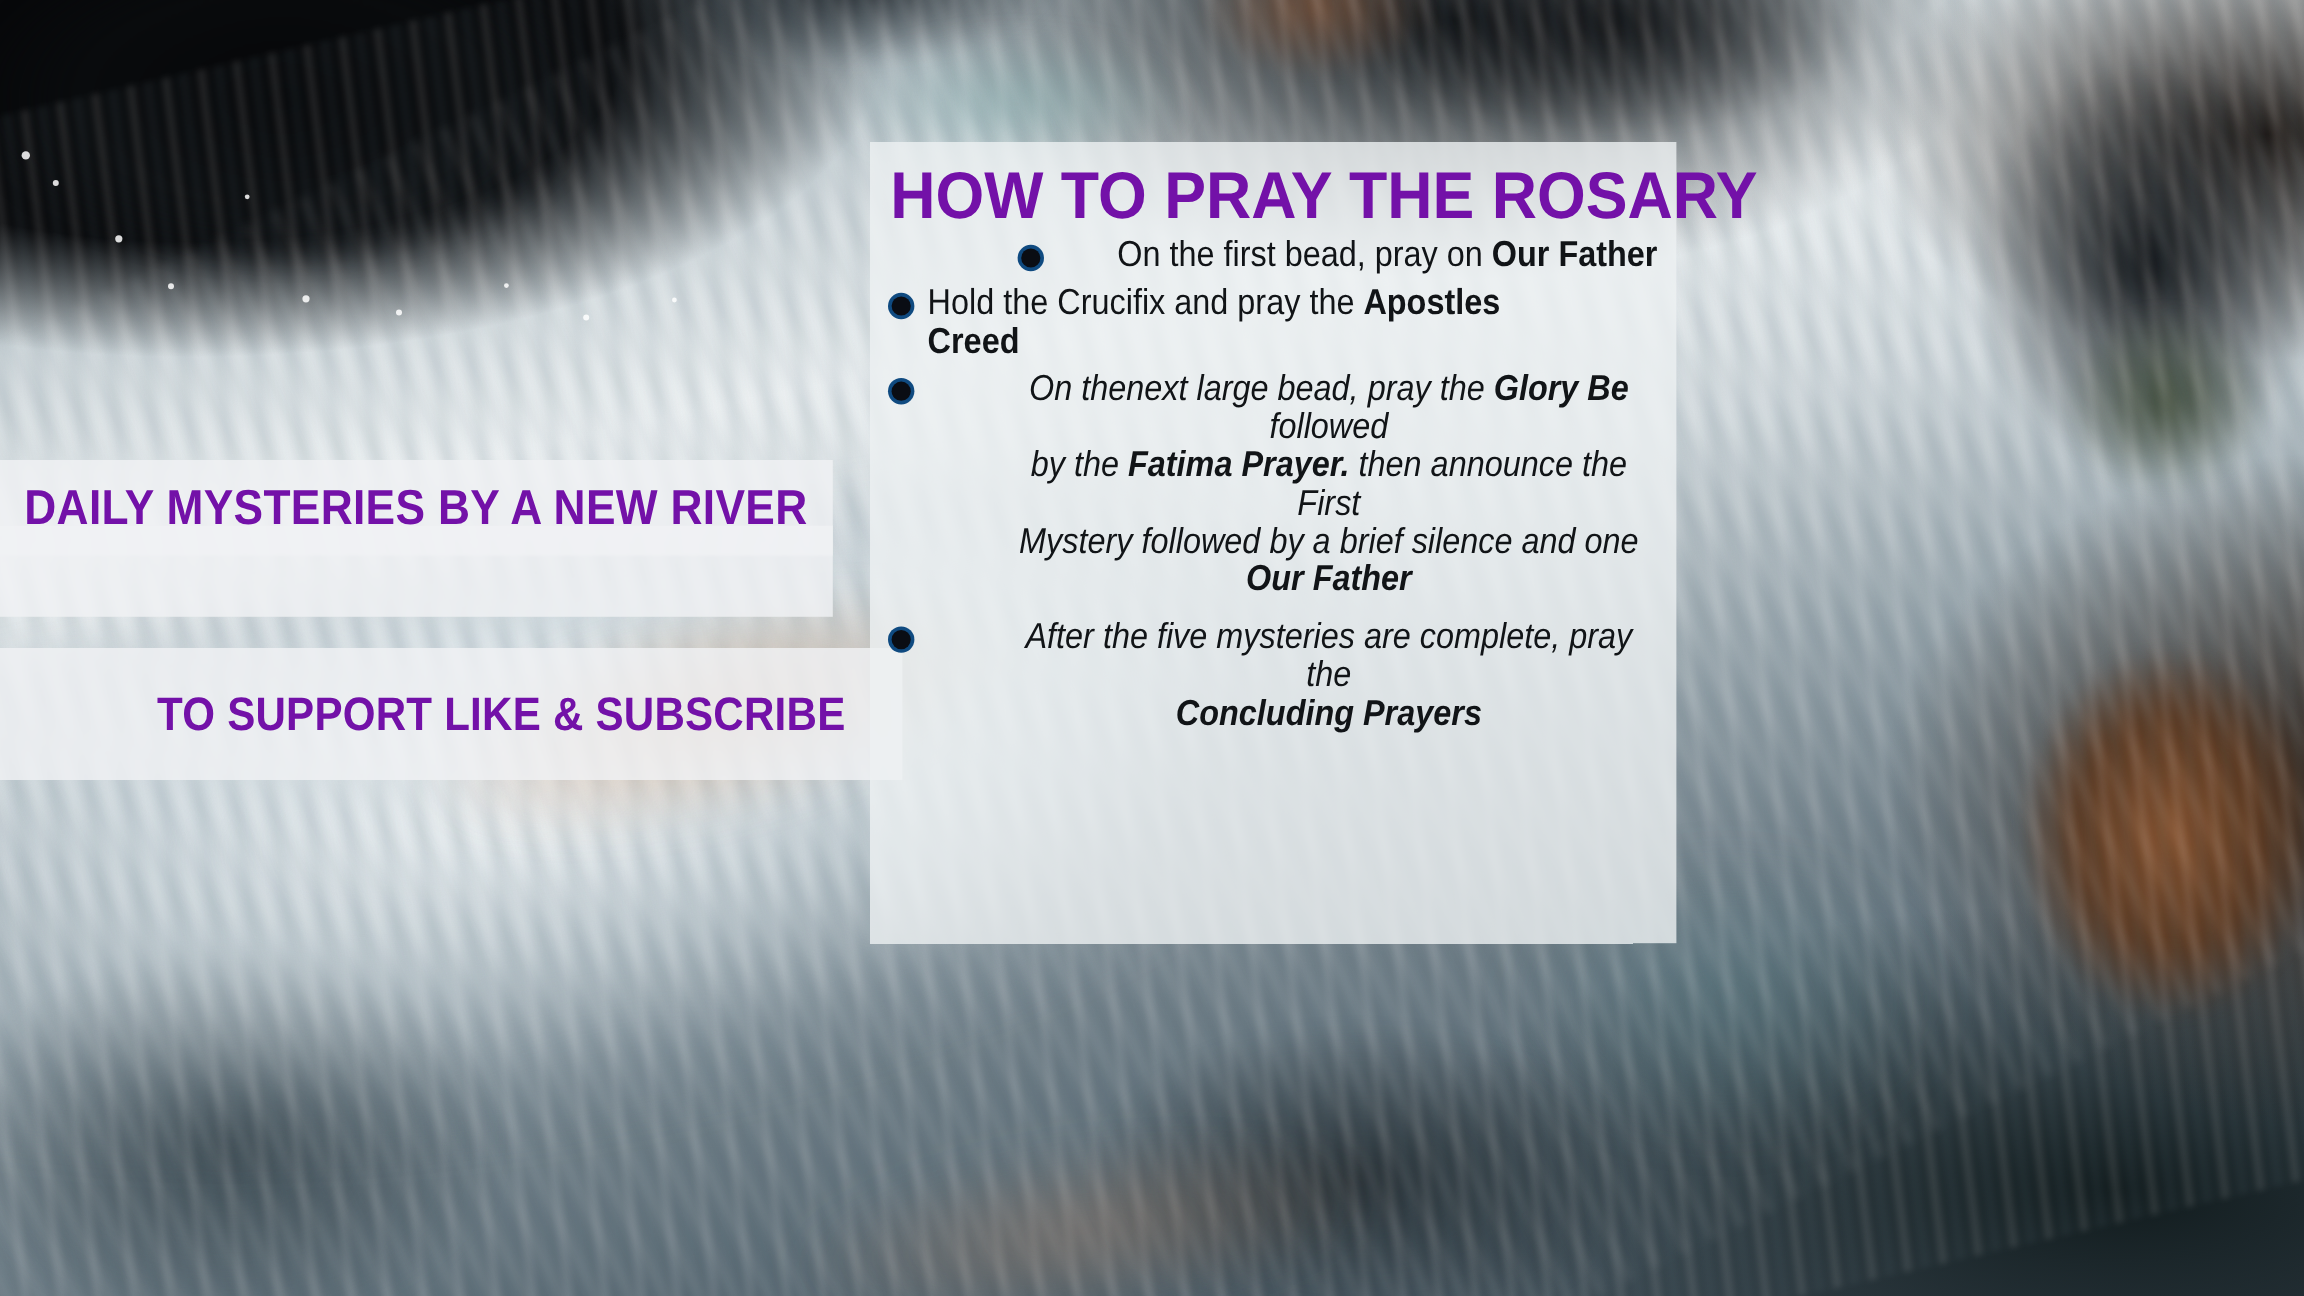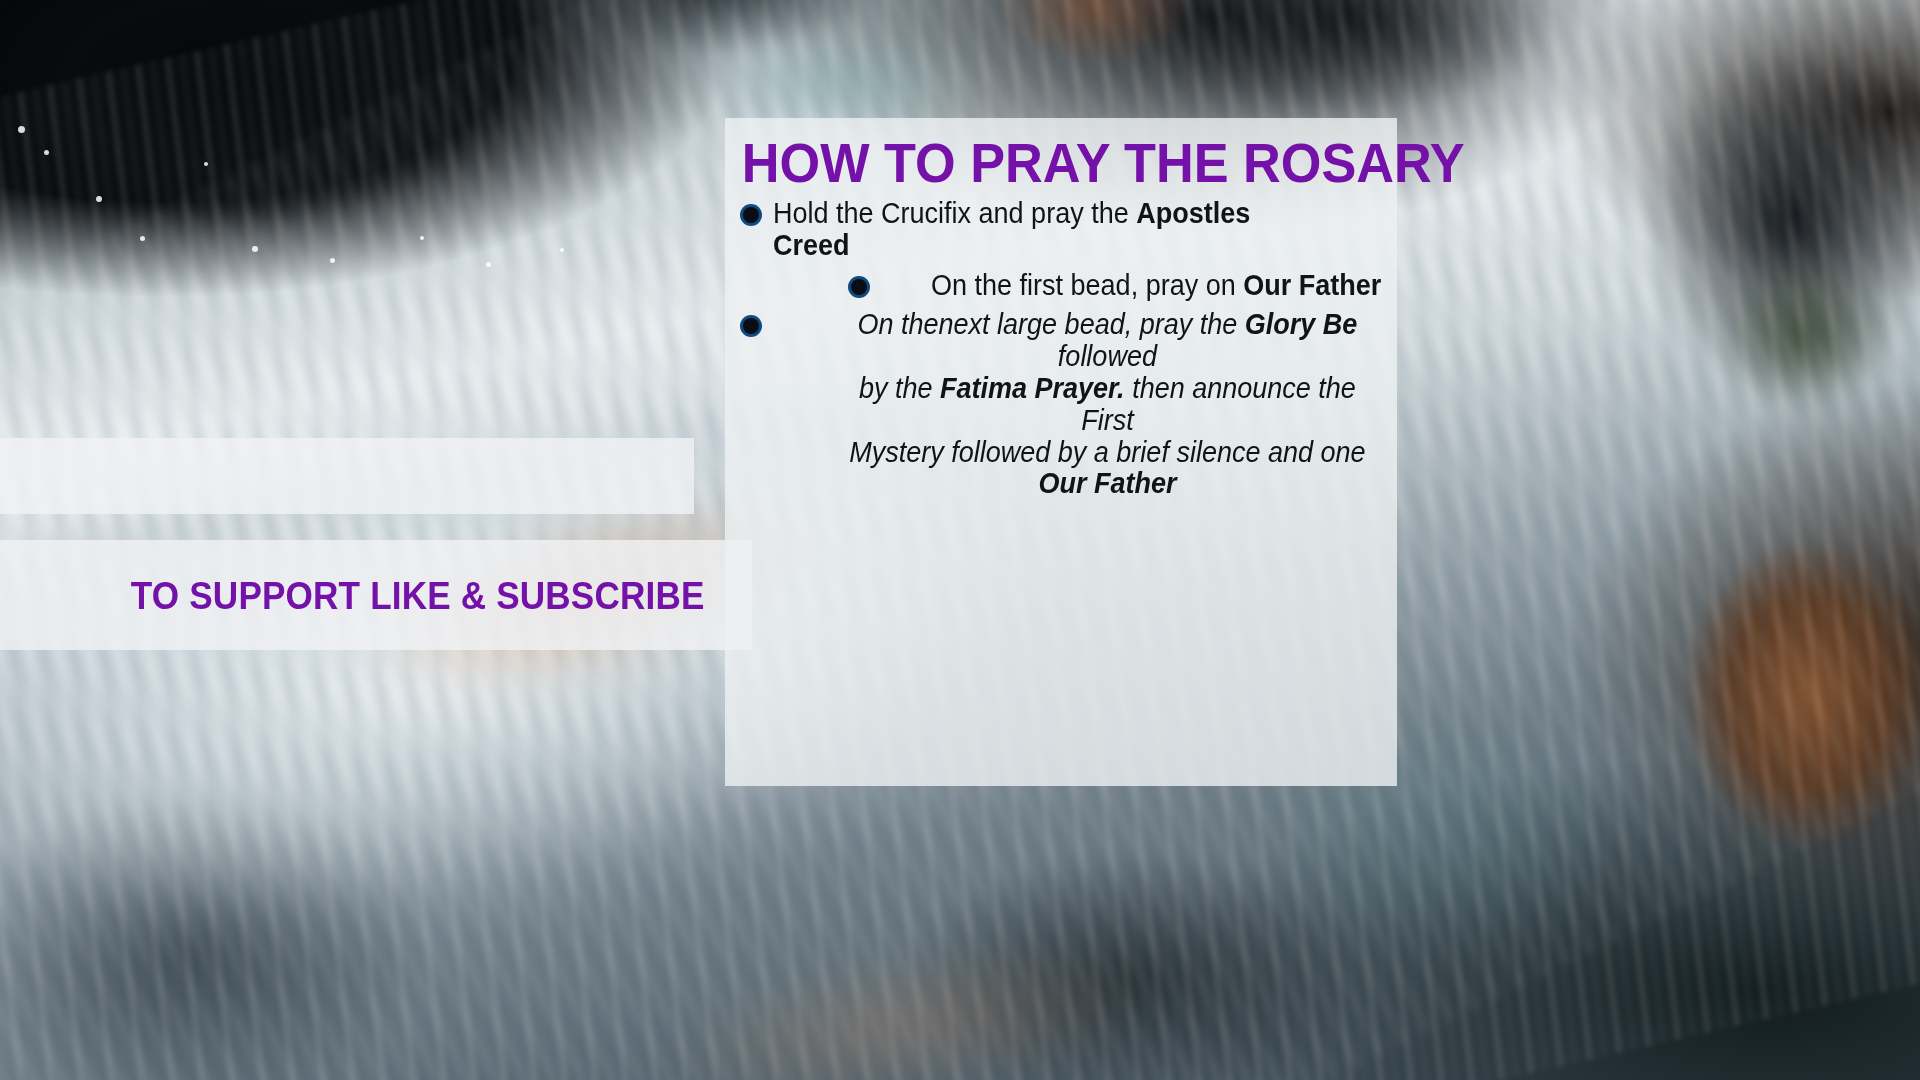--- a/index.html
+++ b/index.html
@@ -303,47 +303,57 @@
     <div class="spray" style="left:140px; top:236px; width:5px;  height:5px;"></div>
     <div class="spray" style="left:204px; top:162px; width:4px;  height:4px;"></div>
     <div class="spray" style="left:252px; top:246px; width:6px;  height:6px;"></div>
     <div class="spray" style="left:330px; top:258px; width:5px;  height:5px;"></div>
     <div class="spray" style="left:420px; top:236px; width:4px;  height:4px;"></div>
     <div class="spray" style="left:486px; top:262px; width:5px;  height:5px;"></div>
     <div class="spray" style="left:560px; top:248px; width:4px;  height:4px;"></div>
   </div>
 
 
+  <div class="panel left-panel-sub">
+    <div class="title-sub">DAILY MYSTERIES BY A NEW RIVER</div>
+  </div>
 
   <div class="panel left-panel-sponsor"></div>
 
   <div class="panel left-panel-subscribe">
     <div class="title-subscribe">TO SUPPORT LIKE &amp; SUBSCRIBE</div>
   </div>
 
   <div class="right-panel">
     <div class="rp-title">HOW TO PRAY THE ROSARY</div>
     <ul class="rp-list" id="rp-list">
+        <li class="rp-item pull-right">
+          <span class="bullet"></span>
+          <div class="rp-text ta-right">
+            <div><span>On the first bead, pray on </span><b>Our Father</b></div>
+          </div>
+        </li>
         <li class="rp-item">
           <span class="bullet"></span>
           <div class="rp-text">
             <div><span>Hold the Crucifix and pray the </span><b>Apostles Creed</b></div>
-          </div>
-        </li>
-        <li class="rp-item pull-right">
-          <span class="bullet"></span>
-          <div class="rp-text ta-right">
-            <div><span>On the first bead, pray on </span><b>Our Father</b></div>
           </div>
         </li>
         <li class="rp-item pull-right gap-lg">
           <span class="bullet"></span>
           <div class="rp-text ta-right ta-center">
             <div><span>On thenext large bead, pray the </span><b>Glory Be</b><span> followed</span></div>
             <div><span>by the </span><b>Fatima Prayer.</b><span> then announce the First</span></div>
             <div><span>Mystery followed by a brief silence and one</span></div>
             <div><b>Our Father</b></div>
           </div>
         </li>
+        <li class="rp-item pull-right gap-lg">
+          <span class="bullet"></span>
+          <div class="rp-text ta-right ta-center">
+            <div><span>After the five mysteries are complete, pray the</span></div>
+            <div><b>Concluding Prayers</b></div>
+          </div>
+        </li>
       </ul>
   </div>
 
 </div>
 
 </body></html>

